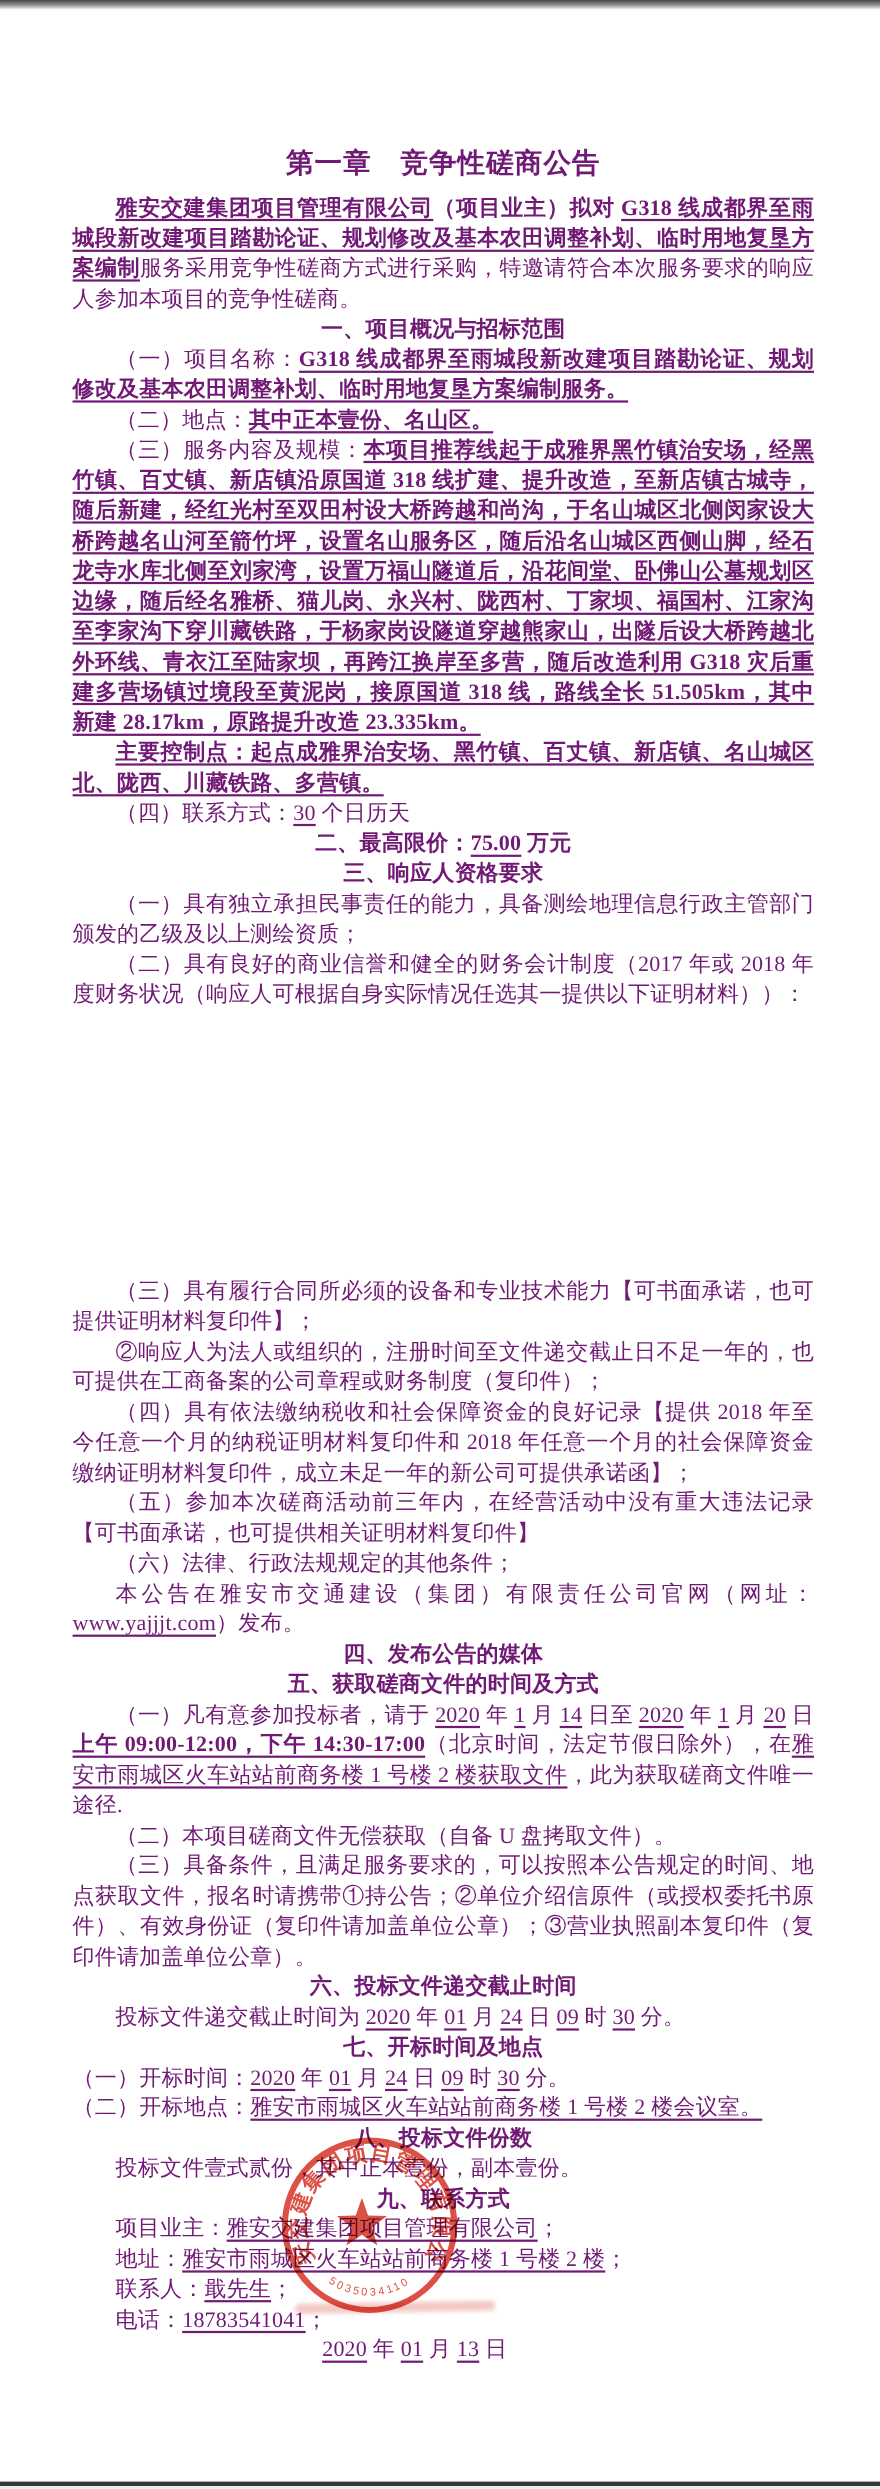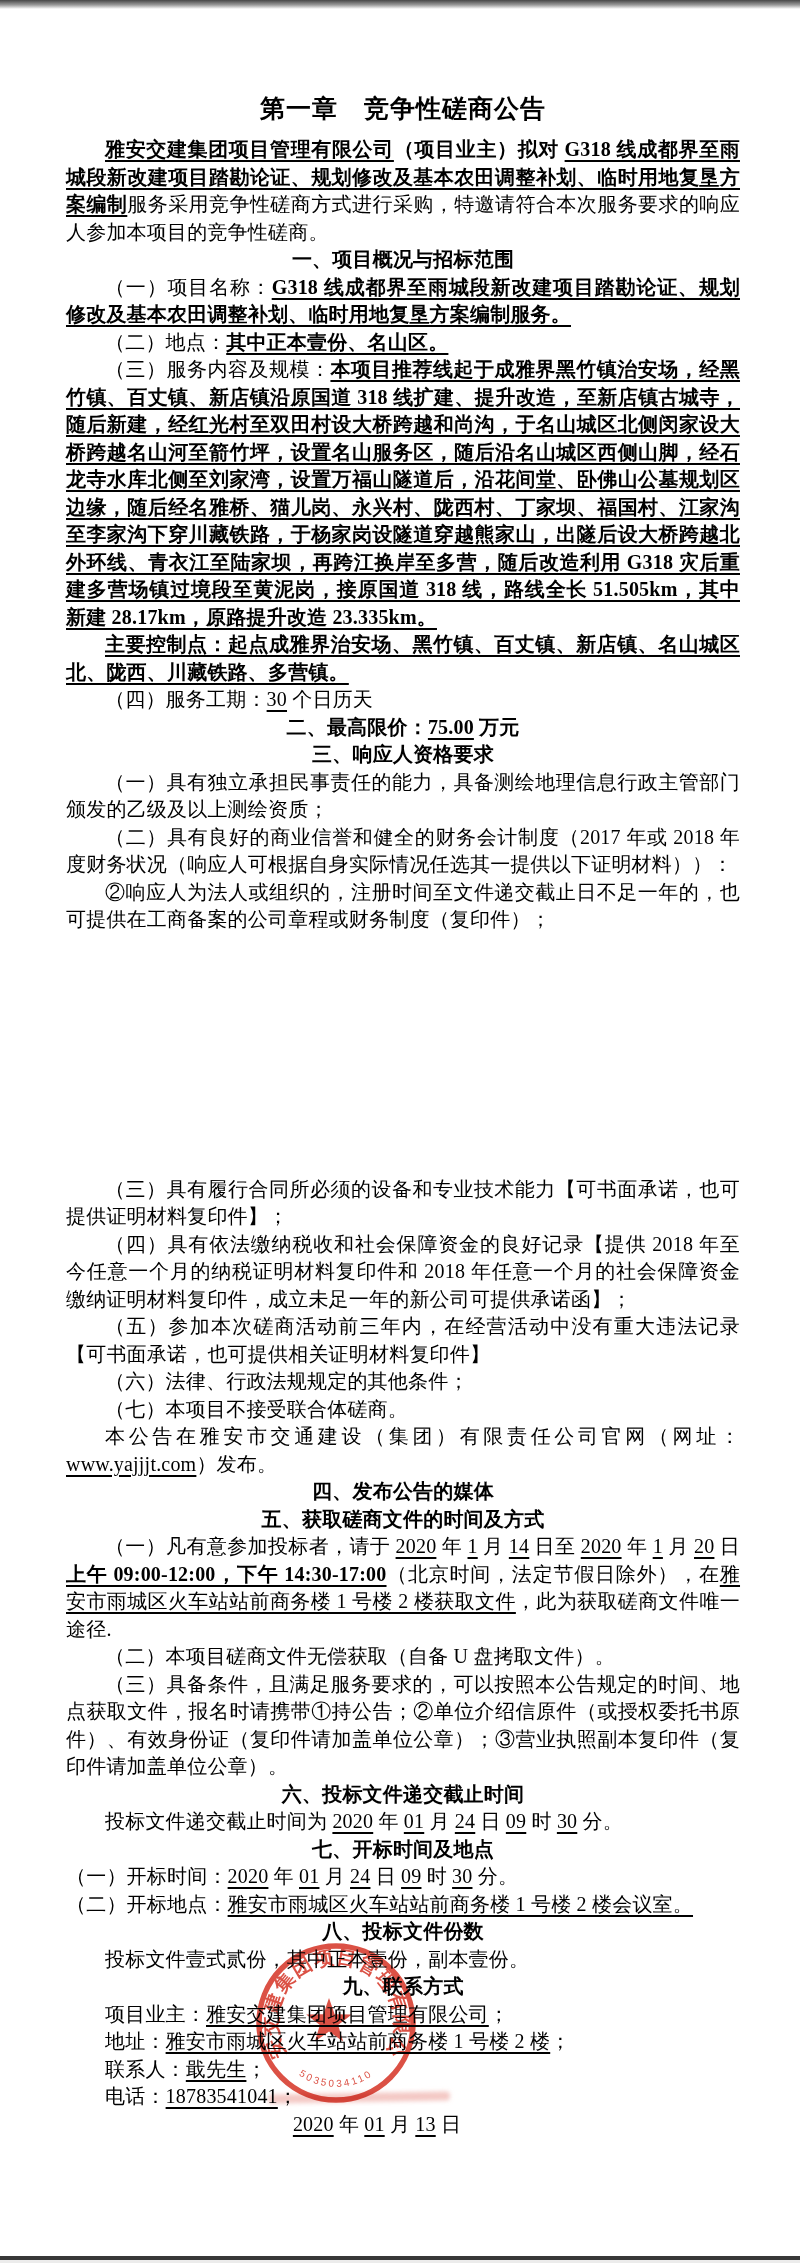--- a/index.html
+++ b/index.html
@@ -72,39 +72,38 @@
     transform:rotate(-1deg);
     mix-blend-mode:multiply;
   }
 </style>
 </head>
 <body>
 
 <div class="page">
   <div class="scan-edge-top"></div>
 
-  <div class="doc-body" style="color: #000000;">
+  <div class="doc-body" style="color: #701a75; margin-top: 40px;">
       <p class="para title"><span class="b">第一章　竞争性磋商公告</span></p>
       <p class="para indent" style="margin-top: 10px;"><span class="b u">雅安交建集团项目管理有限公司</span><span class="b">（项目业主）拟对 </span><span class="b u">G318 线成都界至雨城段新改建项目踏勘论证、规划修改及基本农田调整补划、临时用地复垦方案编制</span><span>服务采用竞争性磋商方式进行采购，特邀请符合本次服务要求的响应人参加本项目的竞争性磋商。</span></p>
       <p class="para heading"><span class="b">一、项目概况与招标范围</span></p>
       <p class="para indent"><span>（一）项目名称：</span><span class="b u">G318 线成都界至雨城段新改建项目踏勘论证、规划修改及基本农田调整补划、临时用地复垦方案编制服务。</span></p>
       <p class="para indent"><span>（二）地点：</span><span class="b u">其中正本壹份、名山区。</span></p>
       <p class="para indent"><span>（三）服务内容及规模：</span><span class="b u">本项目推荐线起于成雅界黑竹镇治安场，经黑竹镇、百丈镇、新店镇沿原国道 318 线扩建、提升改造，至新店镇古城寺，随后新建，经红光村至双田村设大桥跨越和尚沟，于名山城区北侧闵家设大桥跨越名山河至箭竹坪，设置名山服务区，随后沿名山城区西侧山脚，经石龙寺水库北侧至刘家湾，设置万福山隧道后，沿花间堂、卧佛山公墓规划区边缘，随后经名雅桥、猫儿岗、永兴村、陇西村、丁家坝、福国村、江家沟至李家沟下穿川藏铁路，于杨家岗设隧道穿越熊家山，出隧后设大桥跨越北外环线、青衣江至陆家坝，再跨江换岸至多营，随后改造利用 G318 灾后重建多营场镇过境段至黄泥岗，接原国道 318 线，路线全长 51.505km，其中新建 28.17km，原路提升改造 23.335km。</span></p>
       <p class="para indent"><span class="b u">主要控制点：起点成雅界治安场、黑竹镇、百丈镇、新店镇、名山城区北、陇西、川藏铁路、多营镇。</span></p>
-      <p class="para indent"><span>（四）服务工期：</span><span class="u">30</span><span> 个日历天</span></p>
+      <p class="para indent"><span>（四）联系方式：</span><span class="u">30</span><span> 个日历天</span></p>
       <p class="para heading"><span class="b">二、最高限价：</span><span class="b u">75.00</span><span class="b"> 万元</span></p>
       <p class="para heading"><span class="b">三、响应人资格要求</span></p>
       <p class="para indent"><span>（一）具有独立承担民事责任的能力，具备测绘地理信息行政主管部门颁发的乙级及以上测绘资质；</span></p>
       <p class="para indent"><span>（二）具有良好的商业信誉和健全的财务会计制度（2017 年或 2018 年度财务状况（响应人可根据自身实际情况任选其一提供以下证明材料））：</span></p>
+      <p class="para indent" style="margin-top: 242px;"><span>（三）具有履行合同所必须的设备和专业技术能力【可书面承诺，也可提供证明材料复印件】；</span></p>
       <p class="para indent"><span>②响应人为法人或组织的，注册时间至文件递交截止日不足一年的，也可提供在工商备案的公司章程或财务制度（复印件）；</span></p>
-      <p class="para indent" style="margin-top: 242px;"><span>（三）具有履行合同所必须的设备和专业技术能力【可书面承诺，也可提供证明材料复印件】；</span></p>
       <p class="para indent"><span>（四）具有依法缴纳税收和社会保障资金的良好记录【提供 2018 年至今任意一个月的纳税证明材料复印件和 2018 年任意一个月的社会保障资金缴纳证明材料复印件，成立未足一年的新公司可提供承诺函】；</span></p>
       <p class="para indent"><span>（五）参加本次磋商活动前三年内，在经营活动中没有重大违法记录【可书面承诺，也可提供相关证明材料复印件】</span></p>
       <p class="para indent"><span>（六）法律、行政法规规定的其他条件；</span></p>
-      <p class="para indent"><span>（七）本项目不接受联合体磋商。</span></p>
       <p class="para indent"><span>本公告在雅安市交通建设（集团）有限责任公司官网（网址：</span><span class="u">www.yajjjt.com</span><span>）发布。</span></p>
       <p class="para heading"><span class="b">四、发布公告的媒体</span></p>
       <p class="para heading"><span class="b">五、获取磋商文件的时间及方式</span></p>
       <p class="para indent"><span>（一）凡有意参加投标者，请于 </span><span class="u">2020</span><span> 年 </span><span class="u">1</span><span> 月 </span><span class="u">14</span><span> 日至 </span><span class="u">2020</span><span> 年 </span><span class="u">1</span><span> 月 </span><span class="u">20</span><span> 日</span><span class="b u">上午 09:00-12:00，下午 14:30-17:00</span><span>（北京时间，法定节假日除外），在</span><span class="u">雅安市雨城区火车站站前商务楼 1 号楼 2 楼获取文件</span><span>，此为获取磋商文件唯一途径.</span></p>
       <p class="para indent"><span>（二）本项目磋商文件无偿获取（自备 U 盘拷取文件）。</span></p>
       <p class="para indent"><span>（三）具备条件，且满足服务要求的，可以按照本公告规定的时间、地点获取文件，报名时请携带①持公告；②单位介绍信原件（或授权委托书原件）、有效身份证（复印件请加盖单位公章）；③营业执照副本复印件（复印件请加盖单位公章）。</span></p>
       <p class="para heading"><span class="b">六、投标文件递交截止时间</span></p>
       <p class="para indent"><span>投标文件递交截止时间为 </span><span class="u">2020</span><span> 年 </span><span class="u">01</span><span> 月 </span><span class="u">24</span><span> 日 </span><span class="u">09</span><span> 时 </span><span class="u">30</span><span> 分。</span></p>
       <p class="para heading"><span class="b">七、开标时间及地点</span></p>
       <p class="para"><span>（一）开标时间：</span><span class="u">2020</span><span> 年 </span><span class="u">01</span><span> 月 </span><span class="u">24</span><span> 日 </span><span class="u">09</span><span> 时 </span><span class="u">30</span><span> 分。</span></p>

